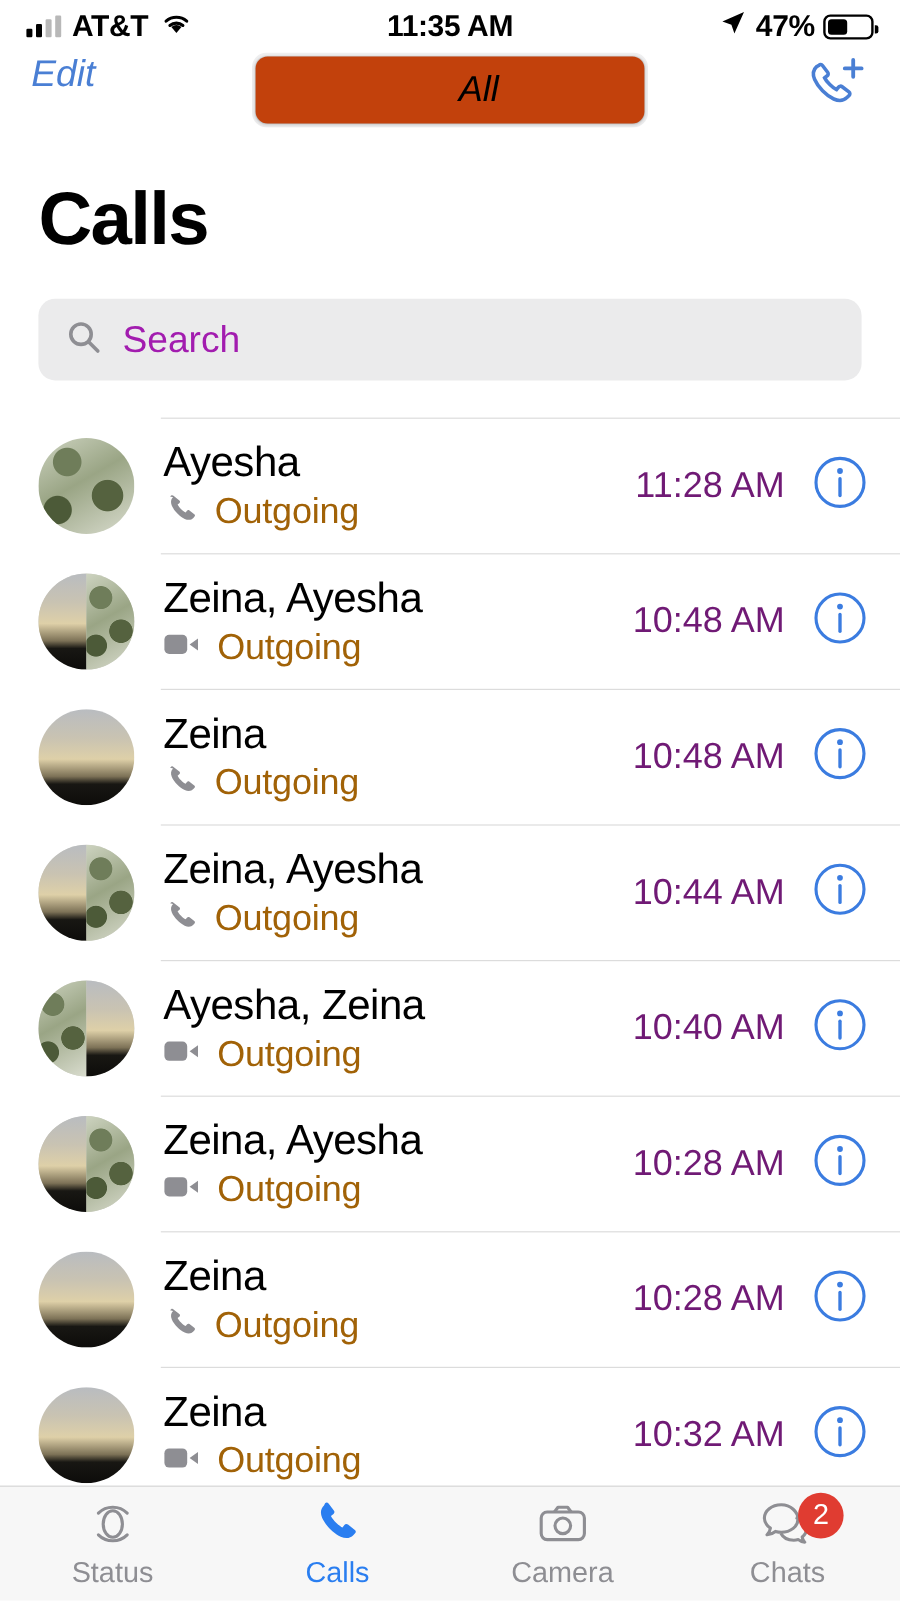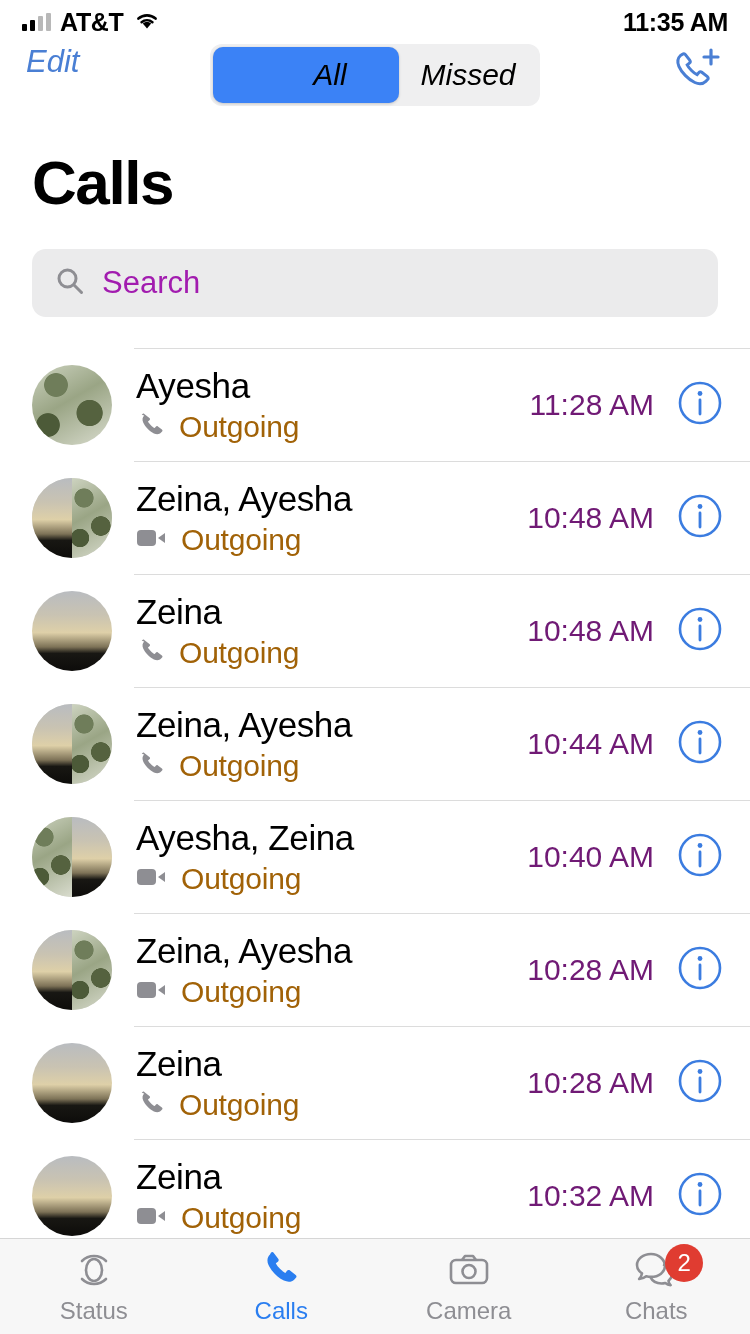--- a/index.html
+++ b/index.html
@@ -49,21 +49,21 @@
   .segmented{
     position:absolute; left:50%; transform:translateX(-50%);
     background:#efeff0; border-radius:12px; padding:3px;
     display:flex; width:330px; height:62px;
   }
   .seg{
     flex:1; display:flex; align-items:center; justify-content:center;
     font-size:30px; border-radius:10px; color:#000;
   }
   .seg.active{
-    background:#3b82f6;
+    background:#c2410c;
     box-shadow:0 1px 3px rgba(0,0,0,.16), 0 0 1px rgba(0,0,0,.12);
     padding-left:48px;
   }
   .newcall{ margin-left:auto; flex:0 0 auto; display:flex; align-items:center; }
 
   
   .large-title{
     font-size:62px; font-weight:bold; letter-spacing:-1.4px;
     padding:28px 32px 0 32px; line-height:1.05;
   }
@@ -154,28 +154,38 @@
     <span class="carrier">AT&amp;T</span>
     <span>
       <svg width="28" height="22" viewBox="0 0 28 22">
           <path d="M14 19.5l-4.2-5.1a6.6 6.6 0 0 1 8.4 0L14 19.5z" fill="#000"></path>
           <path d="M5.4 9.6a13.2 13.2 0 0 1 17.2 0" stroke="#000" stroke-width="2.6" fill="none" stroke-linecap="round"></path>
           <path d="M8.6 13.2a8.5 8.5 0 0 1 10.8 0" stroke="#000" stroke-width="2.6" fill="none" stroke-linecap="round"></path>
         </svg>
     </span>
   </div>
   <div class="sb-center">11:35 AM</div>
+  <div class="sb-right">
+    <span>
+      <svg width="24" height="24" viewBox="0 0 24 24">
+          <path d="M21 3L3 11l7.5 2.6L13 21 21 3z" fill="#000"></path>
+        </svg>
+    </span>
+    <span class="pct">47%</span>
+    <span class="battery">
+        <span class="fill" id="batt-fill" style="width: 47%;"></span>
+      </span>
+  </div>
 </div>
 
 <div class="navbar">
   <div class="edit-btn">Edit</div>
 
   <div class="segmented">
     <div class="seg active">All</div>
-    <div class="seg">Missed</div>
   </div>
 
   <div class="newcall">
     <span>
       <svg width="56" height="52" viewBox="0 0 56 52">
         <path d="M12.5 11.5c-2.8 2.6-3.4 6.6-1.6 10.8 2.6 6.1 9.6 13.4 15.9 16.2 4.3 1.9 8.3 1.4 11-1.2l1.8-1.8c.9-.9.8-2.1-.2-2.9l-5.6-4.3c-1-.8-2.3-.6-3 .3l-1.7 2.1c-3.2-1.4-8.4-6.6-9.9-9.8l2.2-1.8c.9-.7 1-2 .3-2.9l-4.3-5.6c-.8-1-2-1.1-2.9-.2l-2 1.1z" fill="none" stroke="#4a7fd4" stroke-width="3"></path>
         <path d="M43 6v14M36 13h14" stroke="#4a7fd4" stroke-width="3.2" stroke-linecap="round"></path>
       </svg>
     </span>
   </div>

